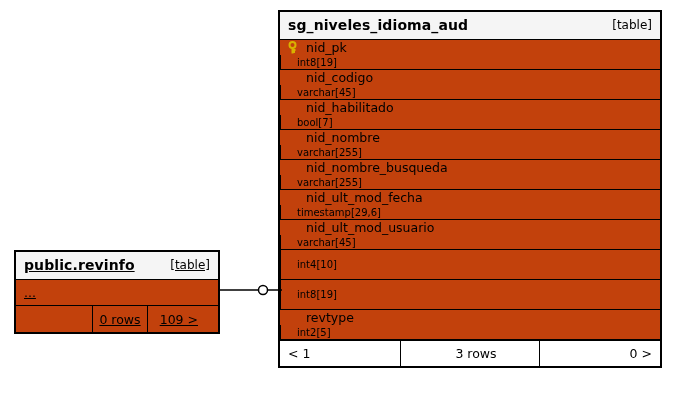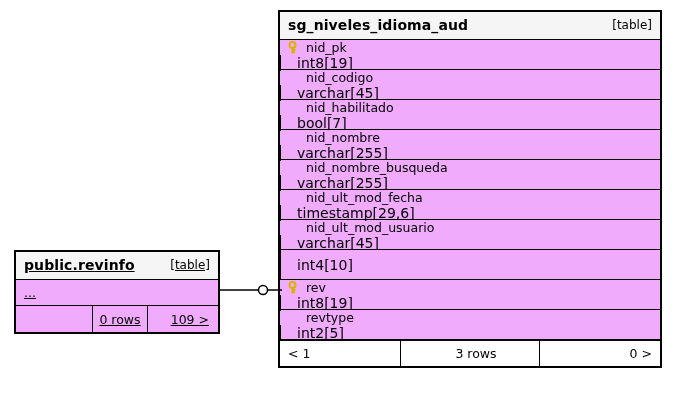--- a/index.html
+++ b/index.html
@@ -21,21 +21,21 @@
     left: 0;
     top: 0;
     width: 680px;
     height: 417px;
   }
 
   
   .table-box {
     position: absolute;
     border: 2px solid #000000;
-    background: #f0abfc;
+    background: #c2410c;
     box-sizing: border-box;
   }
   .table-header {
     display: flex;
     align-items: center;
     justify-content: space-between;
     background: #f5f5f5;
     border-bottom: 1px solid #000000;
     padding: 5px 8px 6px 8px;
     box-sizing: border-box;
@@ -64,21 +64,21 @@
     align-items: center;
     padding-left: 8px;
     font-size: 12.5px;
     box-sizing: border-box;
     white-space: nowrap;
   }
   .cell-type {
     display: flex;
     align-items: center;
     padding-left: 16px;
-    font-size: 14px;
+    font-size: 10px;
     border-left: 1px solid #000000;
     box-sizing: border-box;
     white-space: nowrap;
   }
 
   
   .key-icon {
     width: 14px;
     min-width: 14px;
     height: 14px;
@@ -172,21 +172,21 @@
     border-left: 1px solid #000000;
     border-right: 1px solid #000000;
     box-sizing: border-box;
     margin-left: 20px;
   }
   #side-table .footer .f-right {
     width: 70px;
     display: flex;
     align-items: center;
     justify-content: flex-end;
-    padding-right: 9px;
+    padding-right: 20px;
     font-size: 12.5px;
     box-sizing: border-box;
   }
 
   
   .connector {
     position: absolute;
     left: 218px;
     top: 276px;
     width: 64px;
@@ -271,29 +271,20 @@
         <span>nid_ult_mod_usuario</span>
       </div>
       <div class="cell-type">varchar[45]</div>
     </div>
 
     <div class="row">
       <div class="cell-type">int4[10]</div>
     </div>
 
     <div class="row">
-      <div class="cell-name">
-        <span class="key-icon">
-          <svg width="14" height="14" viewBox="0 0 14 14">
-            <circle cx="4.5" cy="4" r="3" fill="none" stroke="#d9b200" stroke-width="2"></circle>
-            <path d="M4.5 6.5 L4.5 12.5 M4.5 9 L7.5 9 M4.5 11 L7 11" stroke="#d9b200" stroke-width="2" fill="none"></path>
-          </svg>
-        </span>
-        <span>rev</span>
-      </div>
       <div class="cell-type">int8[19]</div>
     </div>
 
     <div class="row">
       <div class="cell-name">
         <span class="key-spacer"></span>
         <span>revtype</span>
       </div>
       <div class="cell-type">int2[5]</div>
     </div>

